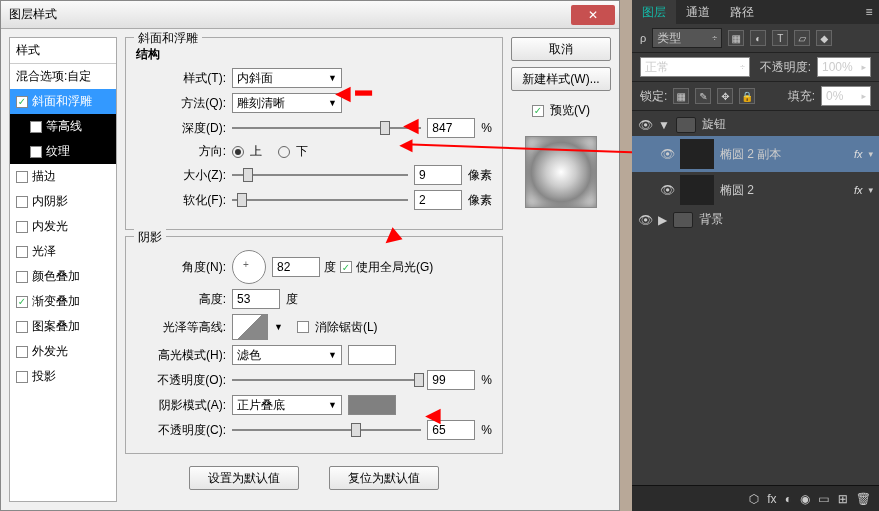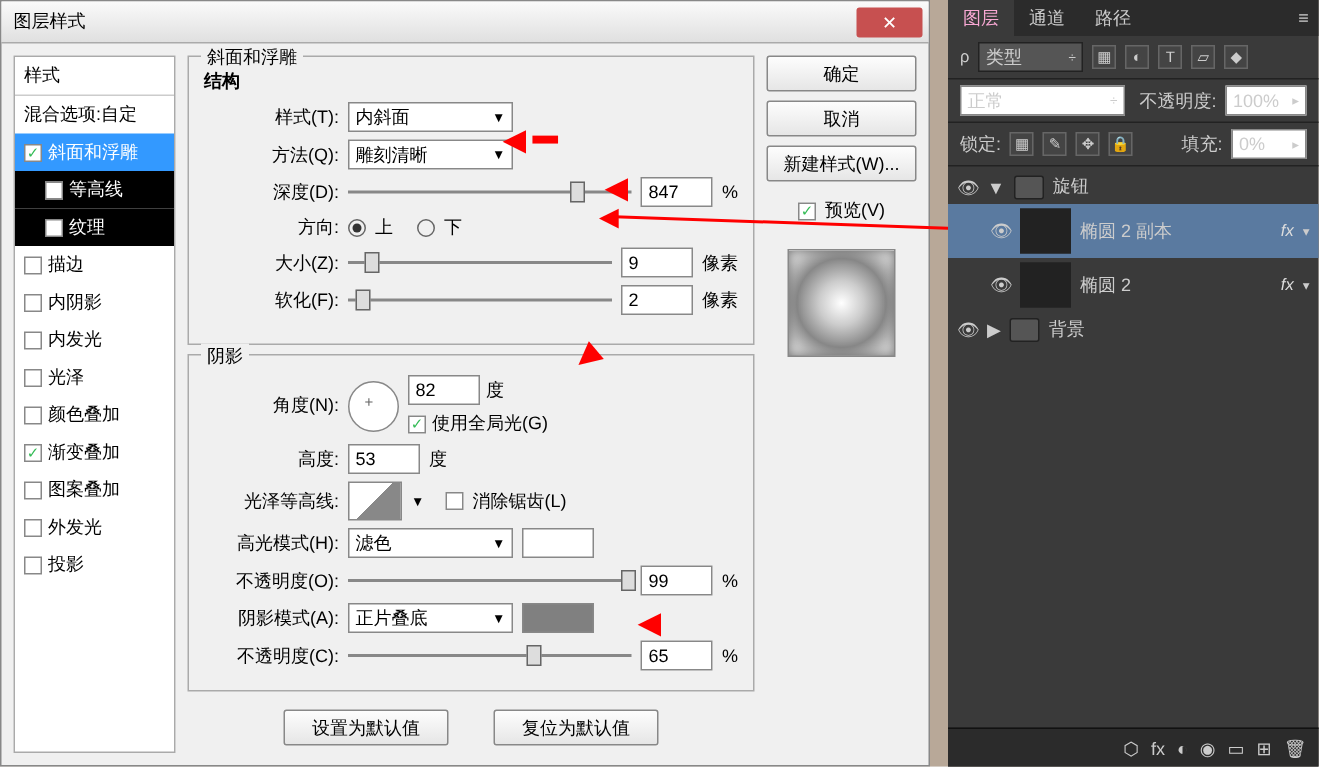--- a/index.html
+++ b/index.html
@@ -37,21 +37,21 @@
 .right-col{width:100px;display:flex;flex-direction:column;gap:6px;align-items:stretch}
 .btn{border:1px solid #888;background:linear-gradient(#fdfdfd,#e6e6e6);height:24px;display:flex;align-items:center;justify-content:center;cursor:pointer;border-radius:2px}
 .preview-box{width:72px;height:72px;border:1px solid #888;margin:6px auto;background:radial-gradient(circle at 50% 50%,#fff,#ccc 30%,#888 60%,#fff);box-shadow:inset 0 0 8px #666}
 .bottom-btns{display:flex;justify-content:center;gap:30px;padding:6px}
 .arrow-red{position:absolute;color:red;font-weight:bold;font-size:26px;pointer-events:none}
 .red-line{position:absolute;height:2px;background:red;pointer-events:none}
 
 .panel{position:absolute;right:0;top:0;width:247px;height:511px;background:#3a3a3a;color:#ccc}
 .panel-tabs{display:flex;background:#2b2b2b;height:24px;align-items:center}
 .panel-tabs .tab{padding:0 10px;height:100%;display:flex;align-items:center;cursor:pointer}
-.panel-tabs .tab.active{background:#3a3a3a;color:#f9a8d4}
+.panel-tabs .tab.active{background:#3a3a3a;color:#14b8a6}
 .panel-ctrl{width:20px;text-align:center;margin-left:auto}
 .panel-toolbar{display:flex;align-items:center;gap:6px;padding:4px 8px;border-bottom:1px solid #222}
 .panel-toolbar .select{background:#555;border:1px solid #222;color:#ccc;width:70px;height:20px}
 .mini-icon{width:16px;height:16px;border:1px solid #666;background:#444;display:flex;align-items:center;justify-content:center;font-size:10px;cursor:pointer}
 .panel-row2{display:flex;align-items:center;gap:6px;padding:4px 8px;border-bottom:1px solid #222}
 .layer-list{padding:2px 0}
 .layer-row{display:flex;align-items:center;gap:6px;padding:3px 6px;cursor:pointer}
 .layer-row.selected{background:#5a7aa0}
 .eye{width:14px;text-align:center}
 .layer-thumb{width:34px;height:30px;border:1px solid #222;background:#222;position:relative}
@@ -176,21 +176,21 @@
               <span>像素</span>
             </div>
         </div>
       </div>
 
       <div class="fieldset">
         <span class="legend">阴影</span>
         <div class="row">
             <span class="lbl">角度(N):</span>
             <div class="angle-dial"></div>
-            <div style="display:flex;flex-direction:column;gap:4px">
+            <div style="display:flex;flex-direction:row;gap:4px">
               <div style="display:flex;gap:4px;align-items:center">
                 <div class="num">82</div>
                 <span>度</span>
               </div>
               <div style="display:flex;gap:4px;align-items:center">
                 <span class="chk checked"></span>
                 <span>使用全局光(G)</span>
               </div>
             </div>
           </div>
@@ -242,21 +242,20 @@
           </div>
       </div>
 
       <div class="bottom-btns">
         <div class="btn" style="width:110px">设置为默认值</div>
         <div class="btn" style="width:110px">复位为默认值</div>
       </div>
     </div>
 
     <div class="right-col">
-      <div class="btn">确定</div>
       <div class="btn">取消</div>
       <div class="btn">新建样式(W)...</div>
       <div class="row" style="justify-content:center">
           <span class="chk checked"></span>
           <span>预览(V)</span>
         </div>
       <div class="preview-box"></div>
     </div>
   </div>
 </div>

